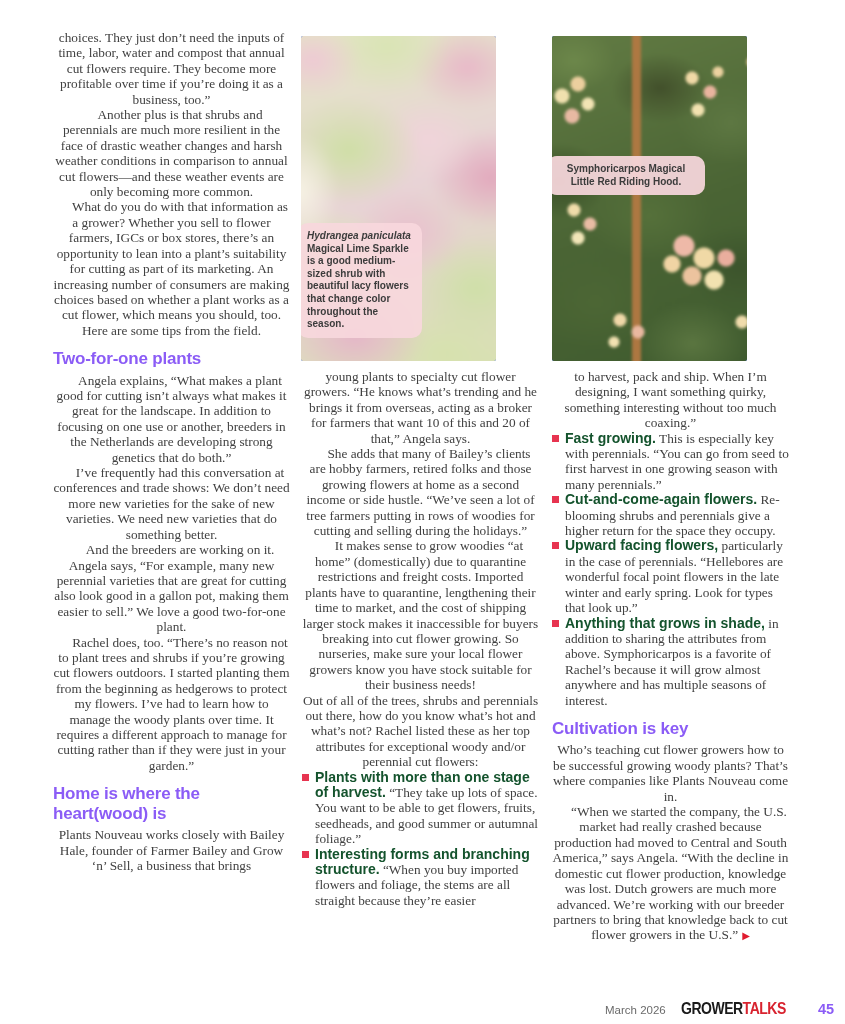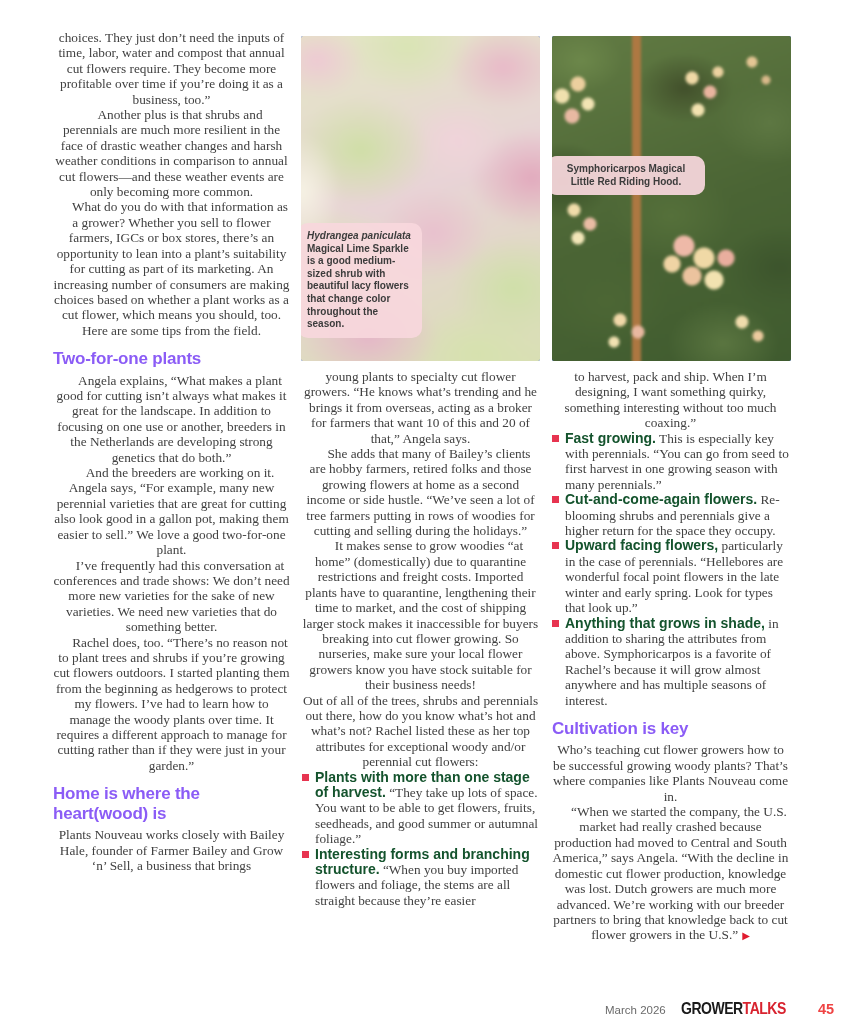--- a/index.html
+++ b/index.html
@@ -14,21 +14,21 @@
   p.body{margin:0;font-size:13.3px;line-height:15.4px;color:#414141;text-align:center;}
   p.indent{text-indent:17px;}
 
   h2.sect{margin:11px 0 4px 0;font-family:"Liberation Sans",sans-serif;font-weight:700;
           font-size:17px;line-height:19.5px;color:#8b5cf6;letter-spacing:-0.2px;}
 
   .bullet{position:relative;padding-left:13px;margin:0;font-size:13.3px;line-height:15.4px;color:#414141;}
   .sq{position:absolute;left:0;top:4px;width:7px;height:7px;background:#e73450;}
   .lead{font-family:Liberation Sans, sans-serif;font-weight:bold;color:#14532d;font-size:14px;}
 
-  .photo{position:relative;width:239px;height:325px;margin:6px 0 8px 0;border-radius:2px;overflow:hidden;background:#1d4ed8;}
+  .photo{position:relative;width:195px;height:325px;margin:6px 0 8px 0;border-radius:2px;overflow:hidden;background:#1d4ed8;}
   .photo-art{position:absolute;inset:-10px;}
   .blur3{filter:blur(4px);}
   .blur1{filter:blur(1.6px);}
 
   .art-hydrangea{background:
     radial-gradient(ellipse 70px 55px at 10% 10%, #eec9d4 0%, rgba(238,201,212,0) 70%),
     radial-gradient(ellipse 90px 70px at 45% 6%,  #d9e4b4 0%, rgba(217,228,180,0) 70%),
     radial-gradient(ellipse 80px 60px at 82% 12%, #e8b9c8 0%, rgba(232,185,200,0) 70%),
     radial-gradient(ellipse 55px 80px at 4% 48%,  #f6f3e4 0%, rgba(246,243,228,0) 72%),
     radial-gradient(ellipse 100px 80px at 27% 36%, #cfdfa6 0%, rgba(207,223,166,0) 70%),
@@ -85,35 +85,35 @@
 
   .arrow{color:#e01b2f;font-size:10px;margin-left:4px;font-family:"DejaVu Sans",sans-serif;}
 
   .footer{position:absolute;left:605px;top:999px;display:flex;align-items:baseline;}
   .f-date{font-family:"Liberation Sans",sans-serif;font-size:11.5px;color:#6b6b6b;}
   .f-logo{font-family:"Liberation Sans",sans-serif;font-weight:bold;font-size:16.5px;
           letter-spacing:-0.6px;color:#1a1a1a;margin-left:15px;display:inline-block;
           transform:scaleX(0.85);transform-origin:left center;white-space:nowrap;}
   .f-logo .red{color:#d8232f;}
   .f-page{font-family:"Liberation Sans",sans-serif;font-weight:bold;font-size:14.5px;
-          color:#ef4444;margin-left:14px;}
+          color:#8b5cf6;margin-left:14px;}
 </style>
 </head>
 <body>
 
 <div class="page">
 
   <div class="col col1">
     <p class="body">choices. They just don’t need the inputs of time, labor, water and compost that annual cut flowers require. They become more profitable over time if you’re doing it as a business, too.”</p>
     <p class="body indent">Another plus is that shrubs and perennials are much more resilient in the face of drastic weather changes and harsh weather conditions in compari­son to annual cut flowers—and these weather events are only becoming more common.</p>
     <p class="body indent">What do you do with that infor­mation as a grower? Whether you sell to flower farmers, IGCs or box stores, there’s an opportunity to lean into a plant’s suitability for cutting as part of its marketing. An increasing number of consumers are making choices based on whether a plant works as a cut flower, which means you should, too. Here are some tips from the field.</p>
     <h2 class="sect">Two-for-one plants</h2>
     <p class="body indent">Angela explains, “What makes a plant good for cutting isn’t always what makes it great for the landscape. In addition to focusing on one use or another, breeders in the Netherlands are developing strong genetics that do both.”</p>
+    <p class="body indent">I’ve frequently had this conversation at conferences and trade shows: We don’t need more new varieties for the sake of new varieties. We need new vari­eties that do something better.</p>
     <p class="body indent">And the breeders are working on it. Angela says, “For example, many new perennial varieties that are great for cutting also look good in a gallon pot, making them easier to sell.” We love a good two-for-one plant.</p>
-    <p class="body indent">I’ve frequently had this conversation at conferences and trade shows: We don’t need more new varieties for the sake of new varieties. We need new vari­eties that do something better.</p>
     <p class="body indent">Rachel does, too. “There’s no reason not to plant trees and shrubs if you’re growing cut flowers outdoors. I started planting them from the beginning as hedgerows to protect my flowers. I’ve had to learn how to manage the woody plants over time. It requires a different approach to manage for cutting rather than if they were just in your garden.”</p>
     <h2 class="sect">Home is where the heart(wood) is</h2>
     <p class="body">Plants Nouveau works closely with Bailey Hale, founder of Farmer Bailey and Grow ‘n’ Sell, a business that brings</p>
   </div>
 
   <div class="col col2">
     <figure class="photo" style="margin-left:-1px;">
       <div class="photo-art art-hydrangea blur3"></div>
       <figcaption class="caption cap-hydrangea"><em>Hydrangea paniculata</em><span> Magical Lime Sparkle is a good medium-sized shrub with beautiful lacy flowers that change color throughout the season.</span></figcaption>
     </figure>

